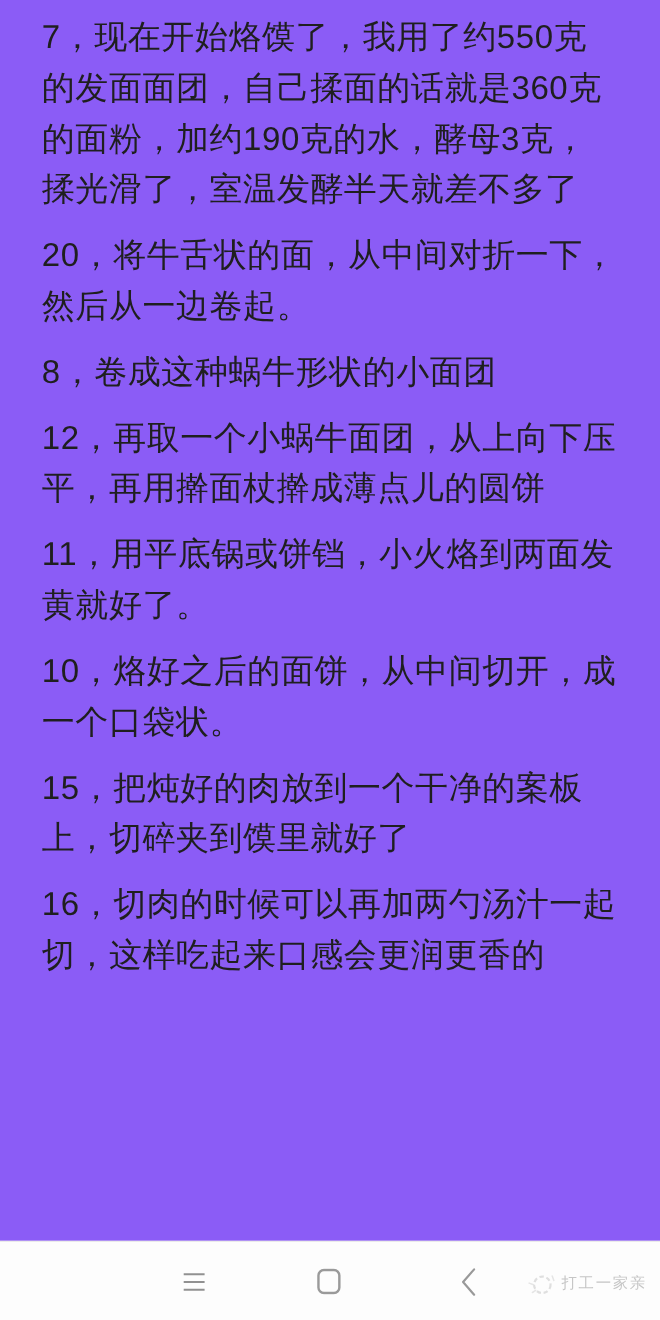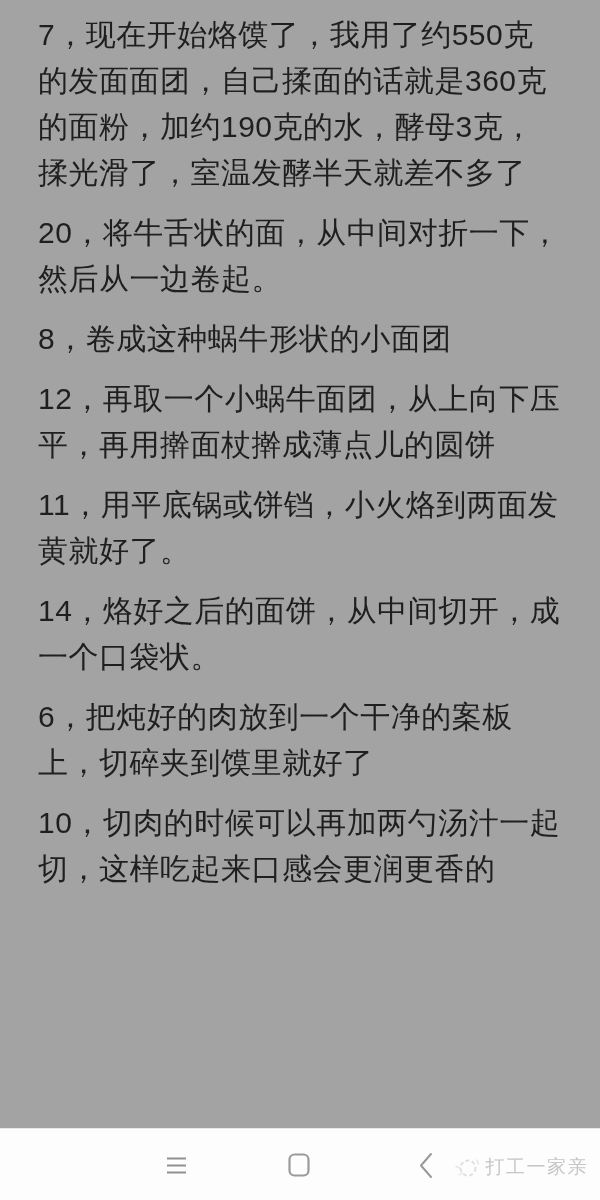--- a/index.html
+++ b/index.html
@@ -10,21 +10,21 @@
     width: 600px;
     height: 1200px;
     background: #fefefe;
     overflow: hidden;
     position: relative;
     font-family: "Liberation Sans", "DejaVu Sans", sans-serif;
   }
   .screen {
     position: absolute;
     inset: 0;
-    background: #a3a3a3;
+    background: #8b5cf6;
   }
   
   .article {
     position: absolute;
     top: 0;
     left: 0;
     width: 600px;
     box-sizing: border-box;
     padding: 12px 36px 0 38px;
   }
@@ -66,21 +66,21 @@
   .nav-btn svg { display: block; }
   
   .watermark {
     position: absolute;
     top: 24px;
     right: 12px;
     display: flex;
     align-items: center;
     gap: 5px;
     color: #c6c6c6;
-    font-size: 19px;
+    font-size: 14px;
     letter-spacing: 1.5px;
     user-select: none;
   }
   .watermark .wm-logo { display: block; opacity: 0.75; }
 </style>
 </head>
 <body>
 
 <div class="screen">
 
@@ -91,25 +91,25 @@
 
 
       <p class="step">20，将牛舌状的面，从中间对折一下，然后从一边卷起。</p>
 
       <p class="step">8，卷成这种蜗牛形状的小面团</p>
 
       <p class="step">12，再取一个小蜗牛面团，从上向下压平，再用擀面杖擀成薄点儿的圆饼</p>
 
       <p class="step">11，用平底锅或饼铛，小火烙到两面发黄就好了。</p>
 
-      <p class="step">14，烙好之后的面饼，从中间切开，成一个口袋状。</p>
+      <p class="step">10，烙好之后的面饼，从中间切开，成一个口袋状。</p>
 
-      <p class="step">6，把炖好的肉放到一个干净的案板上，切碎夹到馍里就好了</p>
+      <p class="step">15，把炖好的肉放到一个干净的案板上，切碎夹到馍里就好了</p>
 
-      <p class="step">10，切肉的时候可以再加两勺汤汁一起切，这样吃起来口感会更润更香的</p>
+      <p class="step">16，切肉的时候可以再加两勺汤汁一起切，这样吃起来口感会更润更香的</p>
     </div>
 
   <div class="navbar">
 
     <button class="nav-btn menu">
       <span>
         <svg width="21" height="19" viewBox="0 0 21 19">
           <path d="M1 2.5h19M1 9.5h19M1 16.5h19" stroke="#919191" stroke-width="1.8" stroke-linecap="butt" fill="none"></path>
         </svg>
       </span>

